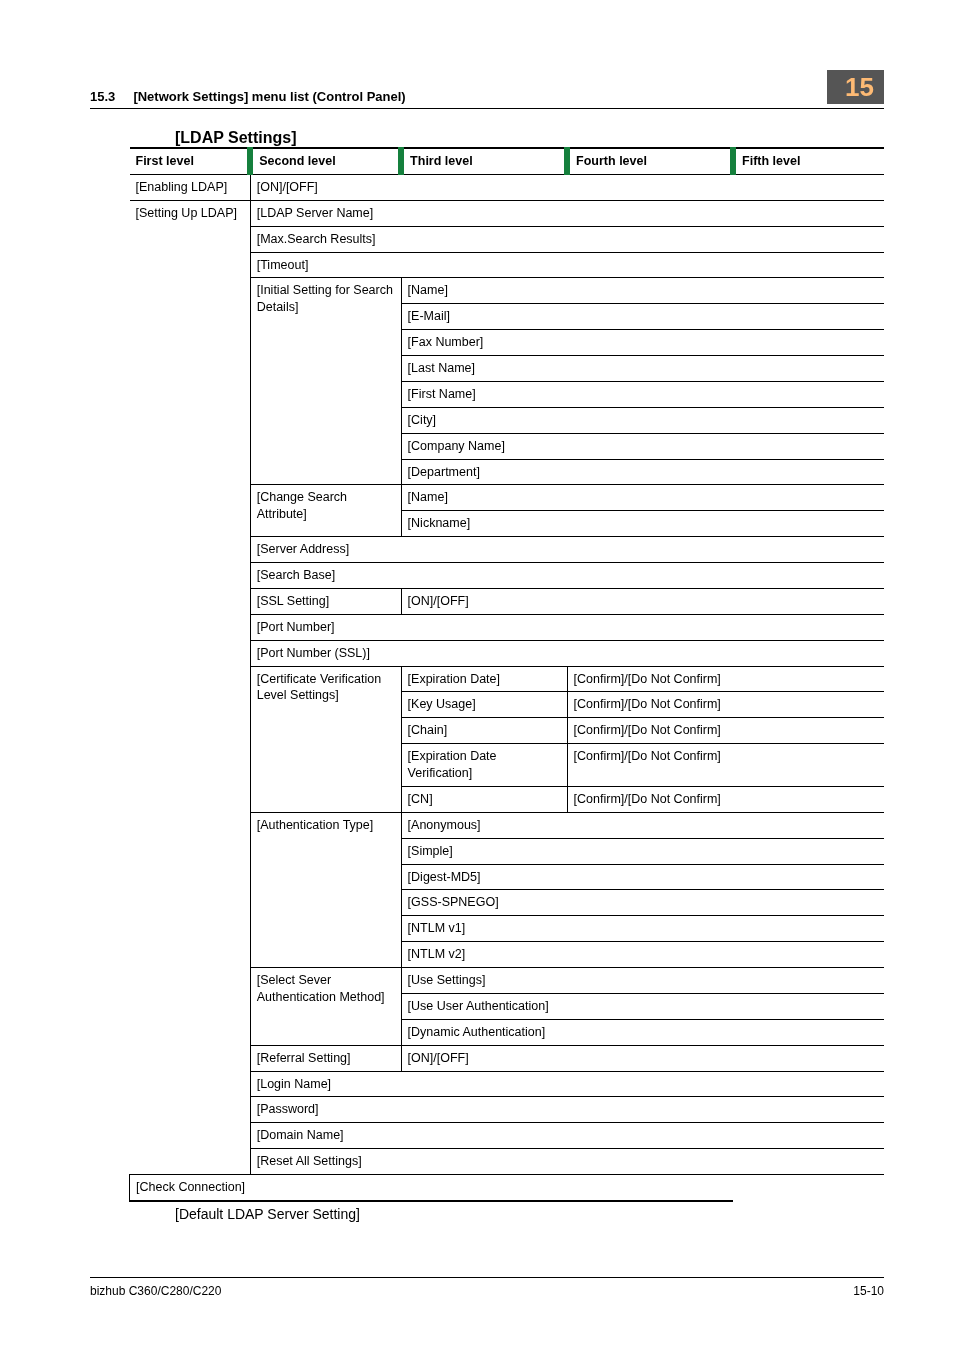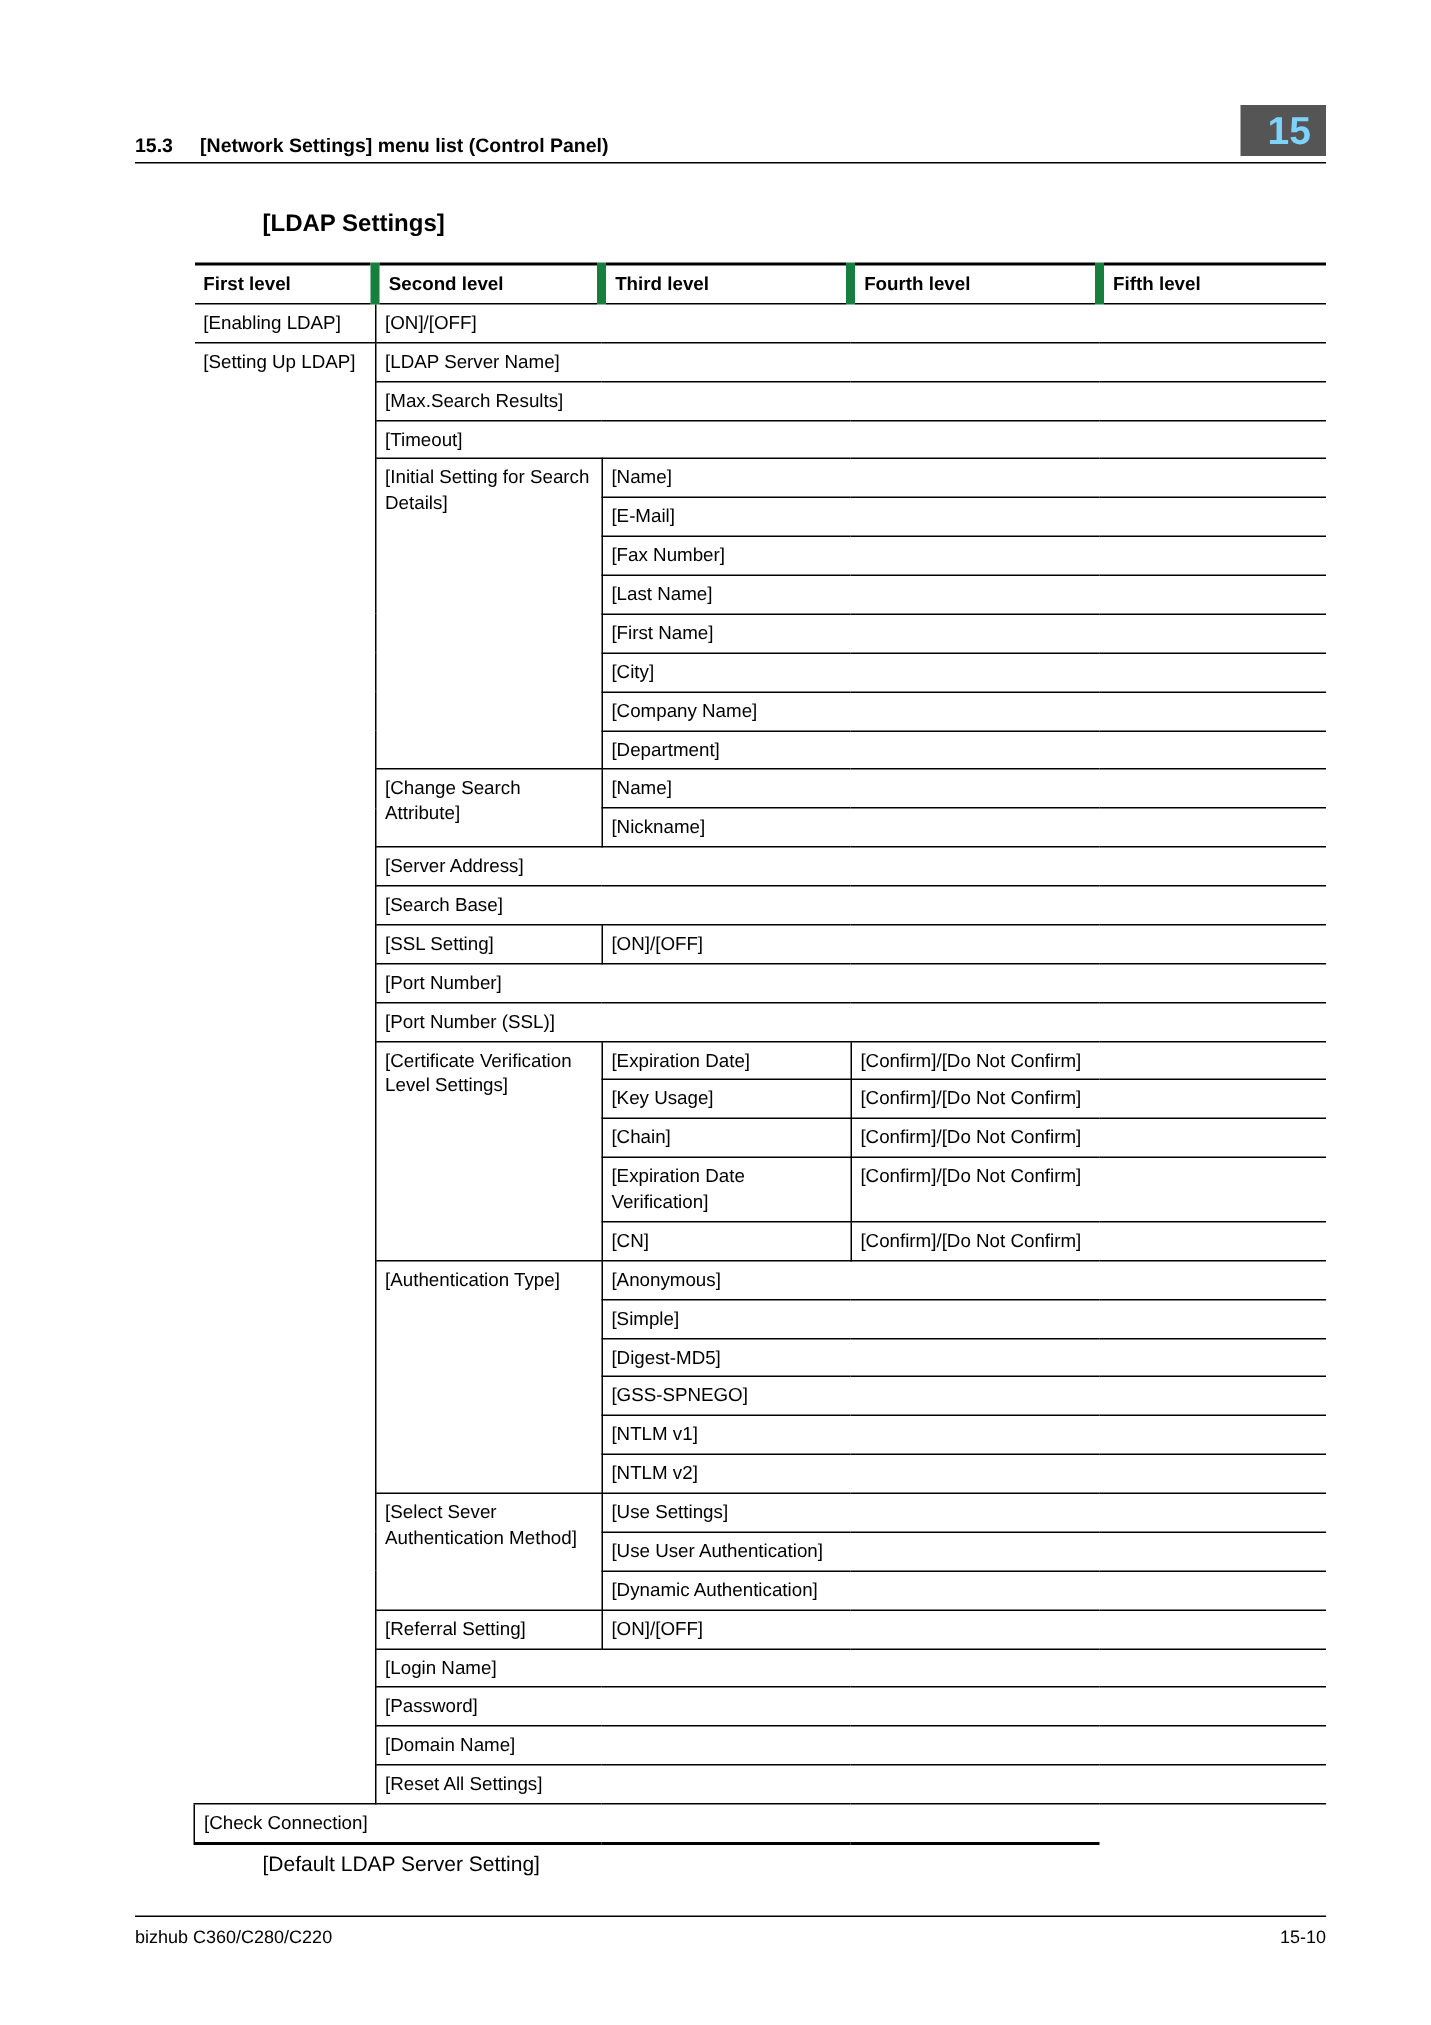--- a/index.html
+++ b/index.html
@@ -15,40 +15,40 @@
   .page {
     padding: 70px 70px 40px 90px;
     min-height: 1350px;
     position: relative;
   }
   .header-row {
     display: flex;
     align-items: flex-end;
     border-bottom: 1px solid #000;
     padding-bottom: 4px;
-    margin-bottom: 32px;
+    margin-bottom: 20px;
   }
   .header-sec {
     font-weight: bold;
     font-size: 13px;
     flex: 1;
   }
   .chapter-badge {
     background: #555;
-    color: #7dd3fc;
+    color: #fdba74;
     font-size: 26px;
     font-weight: bold;
     padding: 4px 10px 4px 18px;
     line-height: 1;
   }
   .section-title {
     font-weight: bold;
     font-size: 16px;
     margin-left: 85px;
-    margin-bottom: 16px;
+    margin-bottom: 0;
   }
   .table-wrap {
     margin-left: 39px;
   }
   table {
     border-collapse: collapse;
     width: 100%;
     font-size: 12.5px;
   }
   th, td {

